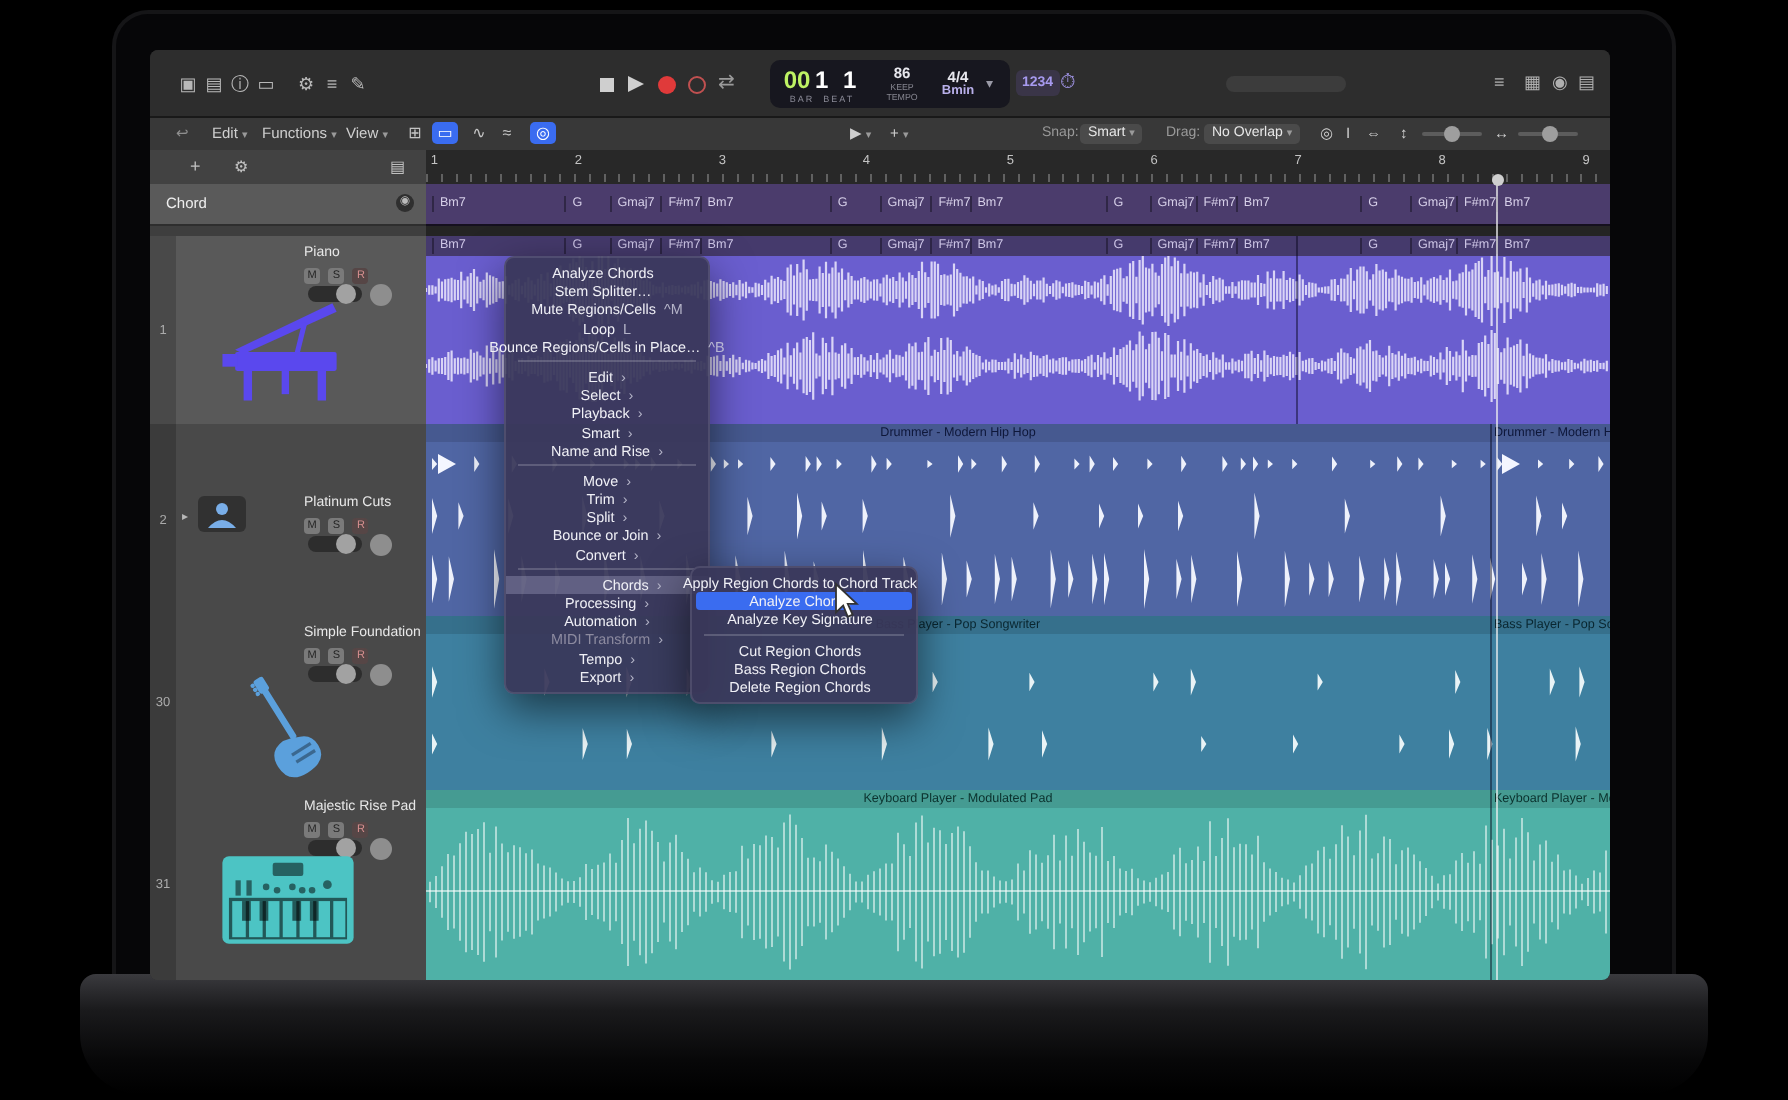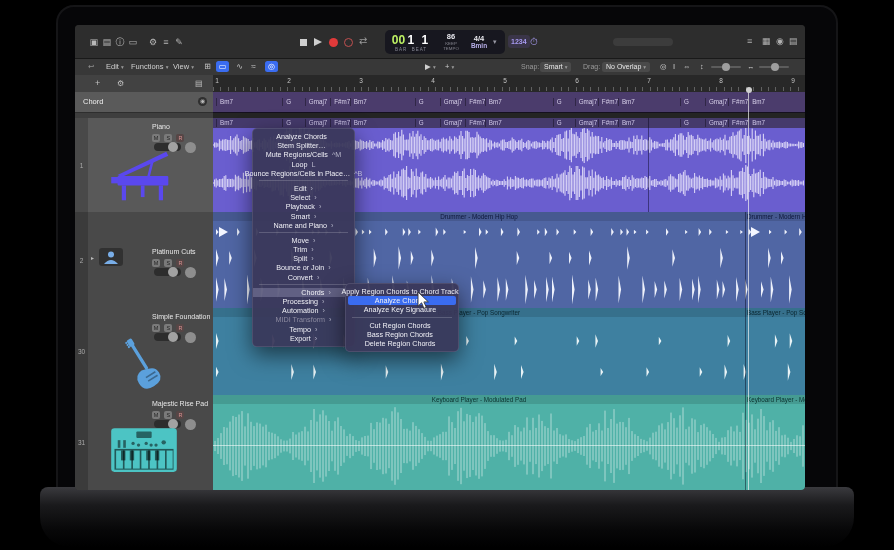--- a/index.html
+++ b/index.html
@@ -453,21 +453,21 @@
         </div>
         <div class="mi">
           <span>Playback</span>
           <span class="mkey">›</span>
         </div>
         <div class="mi">
           <span>Smart</span>
           <span class="mkey">›</span>
         </div>
         <div class="mi">
-          <span>Name and Piano</span>
+          <span>Name and Rise</span>
           <span class="mkey">›</span>
         </div>
         <div class="msep"></div>
         <div class="mi">
           <span>Move</span>
           <span class="mkey">›</span>
         </div>
         <div class="mi">
           <span>Trim</span>
           <span class="mkey">›</span>

